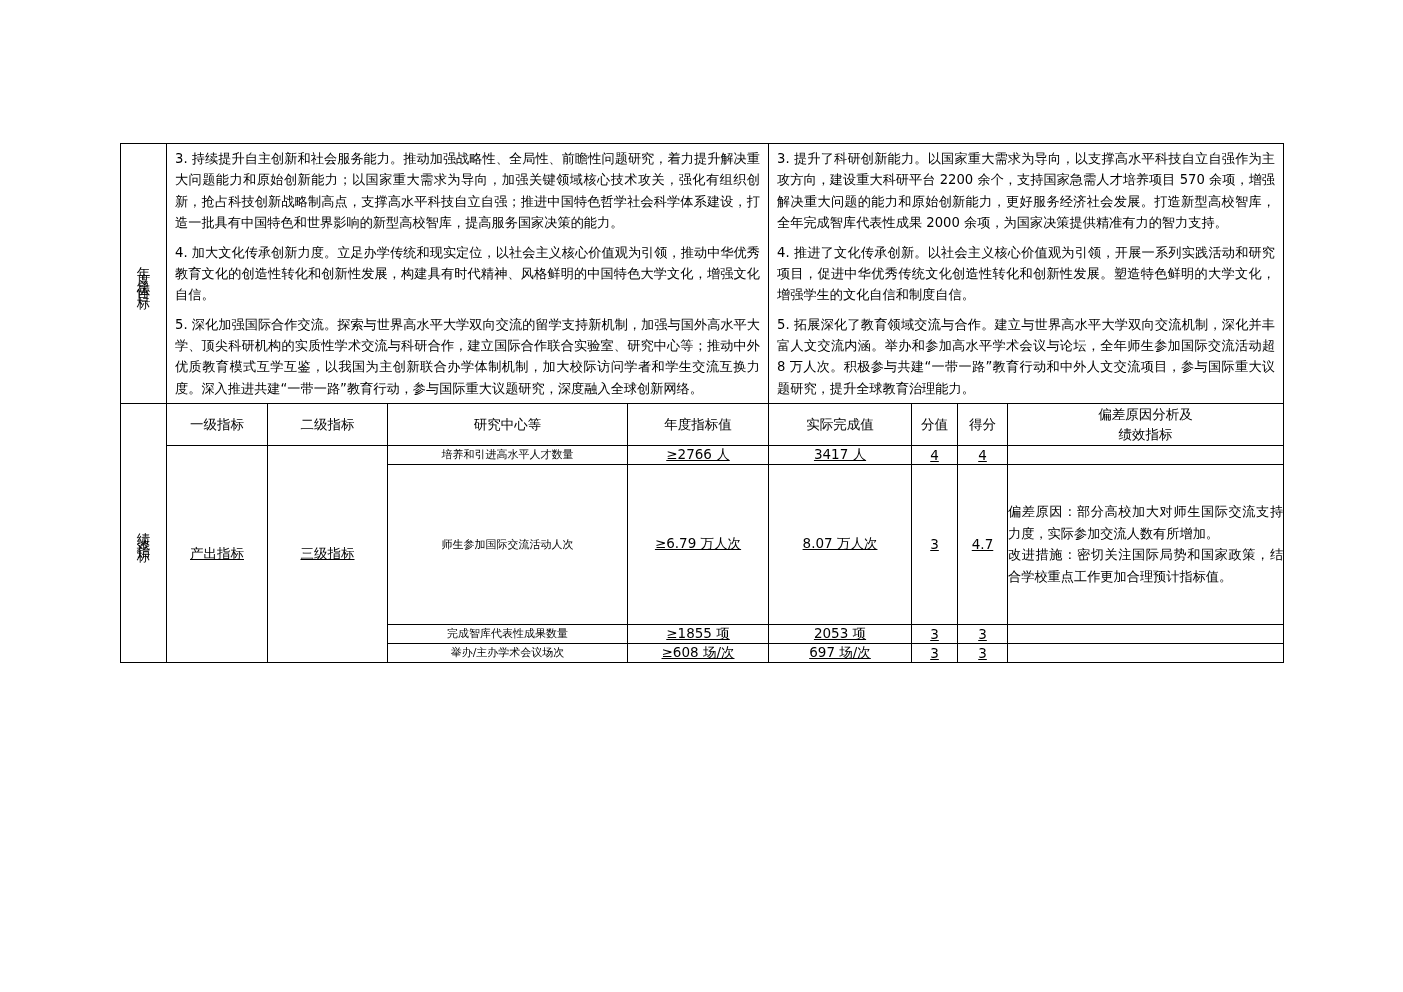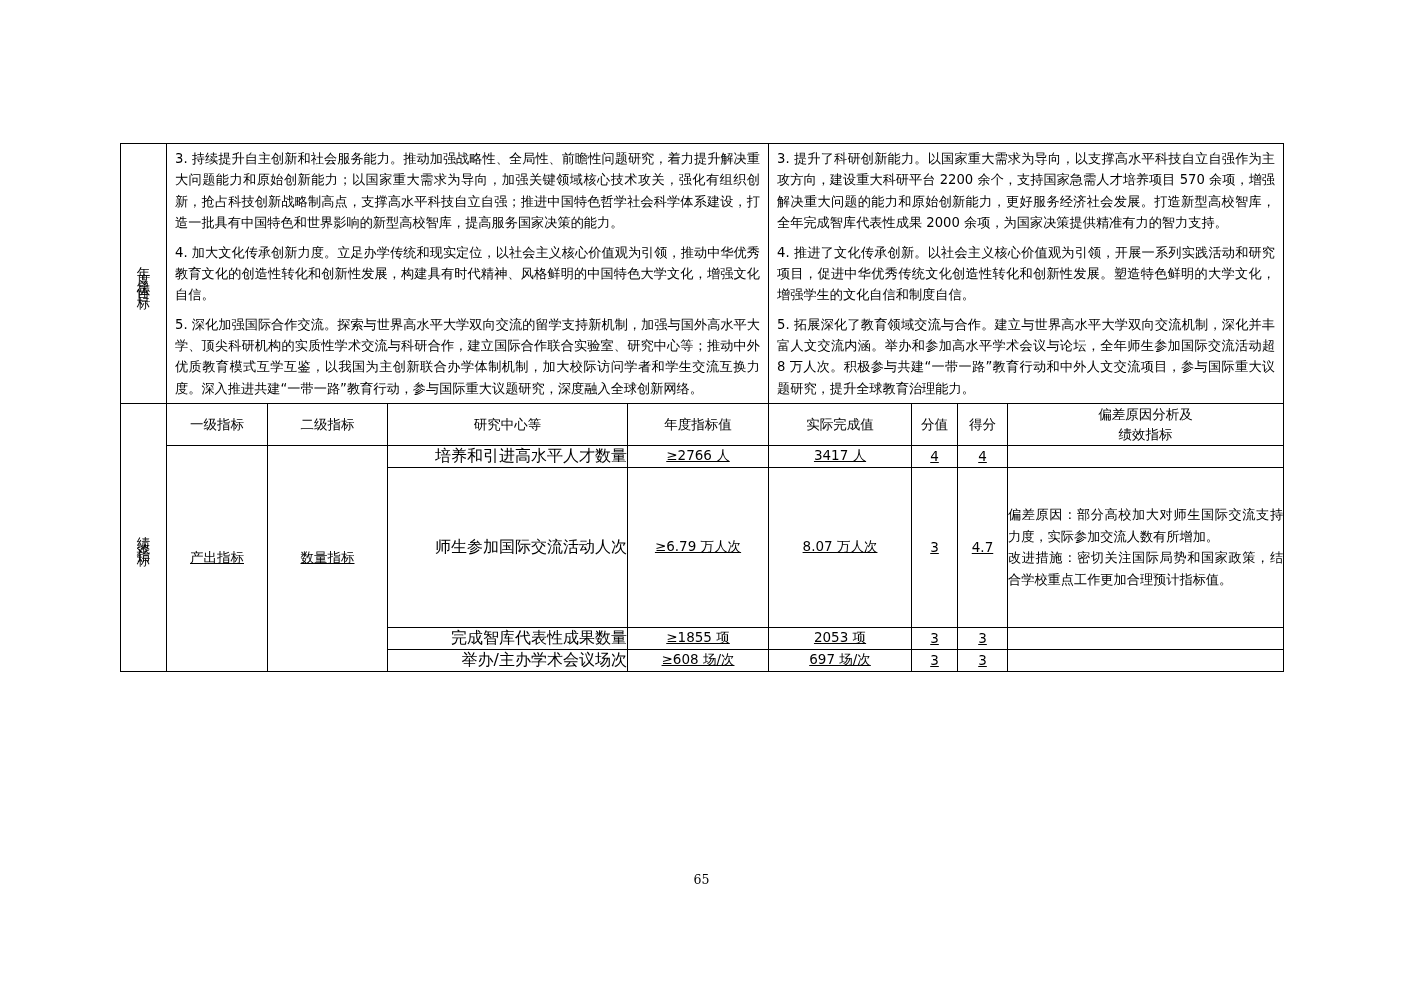--- a/index.html
+++ b/index.html
@@ -69,22 +69,22 @@
     line-height: 1.5;
     padding: 10px 4px;
   }
   .cellc {
     text-align: center;
     font-size: 13.5px;
     padding: 9px 4px;
     text-decoration: underline;
   }
   .celll {
-    text-align: right;
-    font-size: 16px;
+    text-align: center;
+    font-size: 11px;
     padding: 9px 10px;
   }
   .devcell {
     font-size: 13.2px;
     line-height: 1.62;
     text-align: justify;
     text-justify: inter-ideograph;
     padding: 6px 8px;
     vertical-align: top;
     margin-left: 16px;
@@ -148,21 +148,21 @@
         <td class="hdr">分值</td>
         <td class="hdr">得分</td>
         <td class="hdr">
           <div>偏差原因分析及</div>
           <div>绩效指标</div>
         </td>
       </tr>
 
       <tr>
         <td class="cellc" rowspan="4">产出指标</td>
-        <td class="cellc" rowspan="4">数量指标</td>
+        <td class="cellc" rowspan="4">三级指标</td>
         <td class="celll">培养和引进高水平人才数量</td>
         <td class="cellc nowrapnum">≥2766 人</td>
         <td class="cellc nowrapnum">3417 人</td>
         <td class="cellc">4</td>
         <td class="cellc">4</td>
         <td class="devcell"></td>
       </tr>
 
       <tr style="height:160px">
         <td class="celll">师生参加国际交流活动人次</td>
@@ -189,14 +189,13 @@
         <td class="celll">举办/主办学术会议场次</td>
         <td class="cellc nowrapnum">≥608 场/次</td>
         <td class="cellc nowrapnum">697 场/次</td>
         <td class="cellc">3</td>
         <td class="cellc">3</td>
         <td class="devcell"></td>
       </tr>
     </tbody>
   </table>
 
-  <div class="pagenum">65</div>
 </div>
 
 </body></html>

